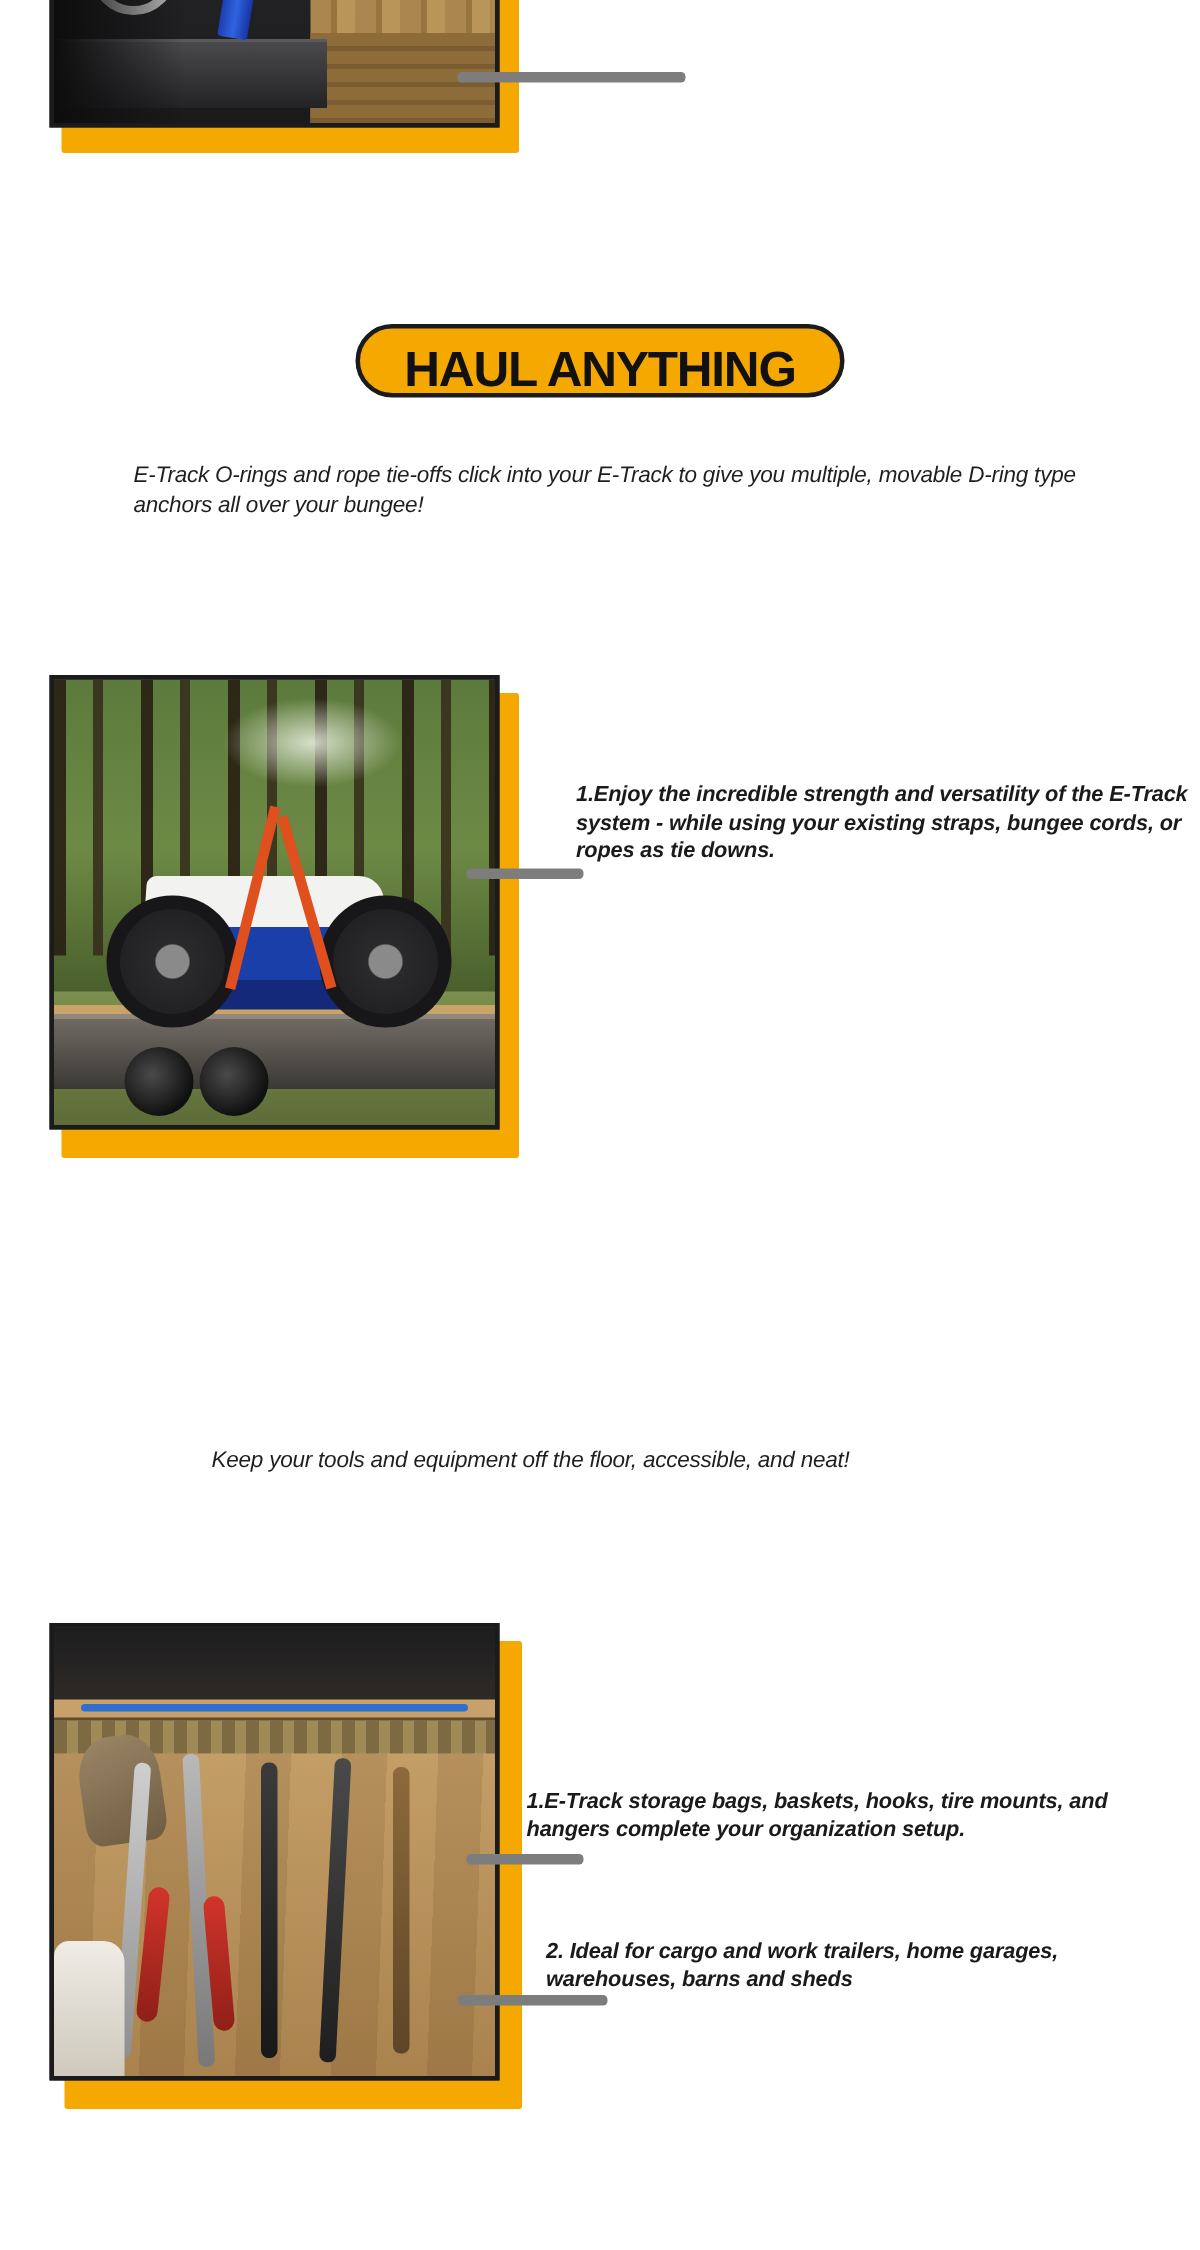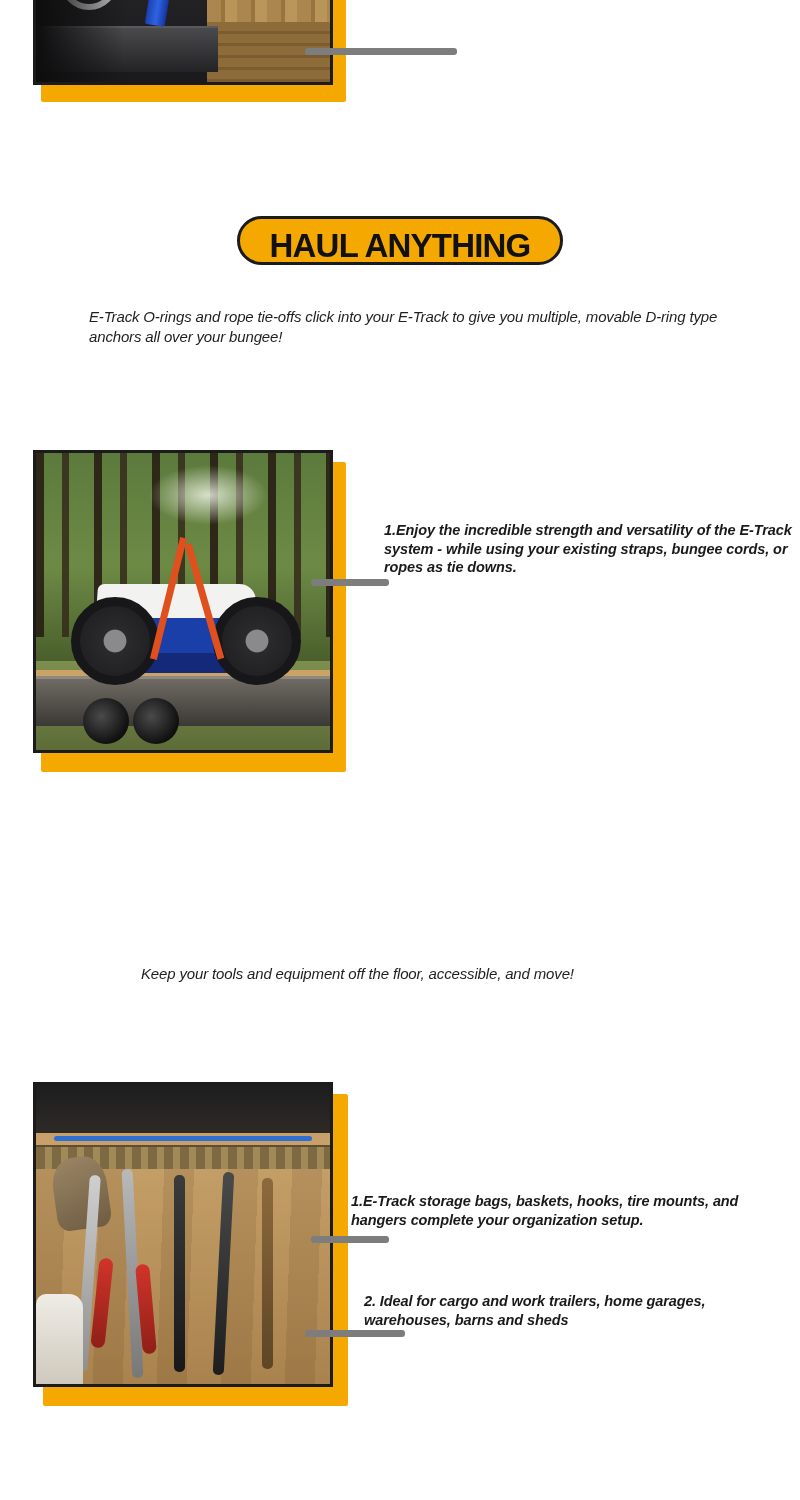--- a/index.html
+++ b/index.html
@@ -316,21 +316,21 @@
       </div>
     </div>
   </div>
 
   <div class="callout" style="left:364px; top:521px; width:410px;margin-left:20px;">
     <div class="txt">1.Enjoy the incredible strength and versatility of the E-Track system - while using your existing straps, bungee cords, or ropes as tie downs.</div>
   </div>
   <div class="dash" style="left:311px; top:579px; width:78px;"></div>
 
 
-  <div class="subtitle" style="left:141px; top:964px; width:660px;">Keep your tools and equipment off the floor, accessible, and move!</div>
+  <div class="subtitle" style="left:141px; top:964px; width:660px;">Keep your tools and equipment off the floor, accessible, and neat!</div>
 
   <div class="photo-block" style="left:33px; top:1082px; width:305px; height:312px;">
     <div class="photo-shadow" style="left:10px; top:12px; width:305px; height:312px;"></div>
     <div class="photo" style="width:300px; height:305px;">
       <div class="inner art-tools">
         <div class="ceiling"></div>
         <div class="blue-line"></div>
         <div class="etrack"></div>
         <div class="plywood"></div>
         <div class="shovel"></div>

